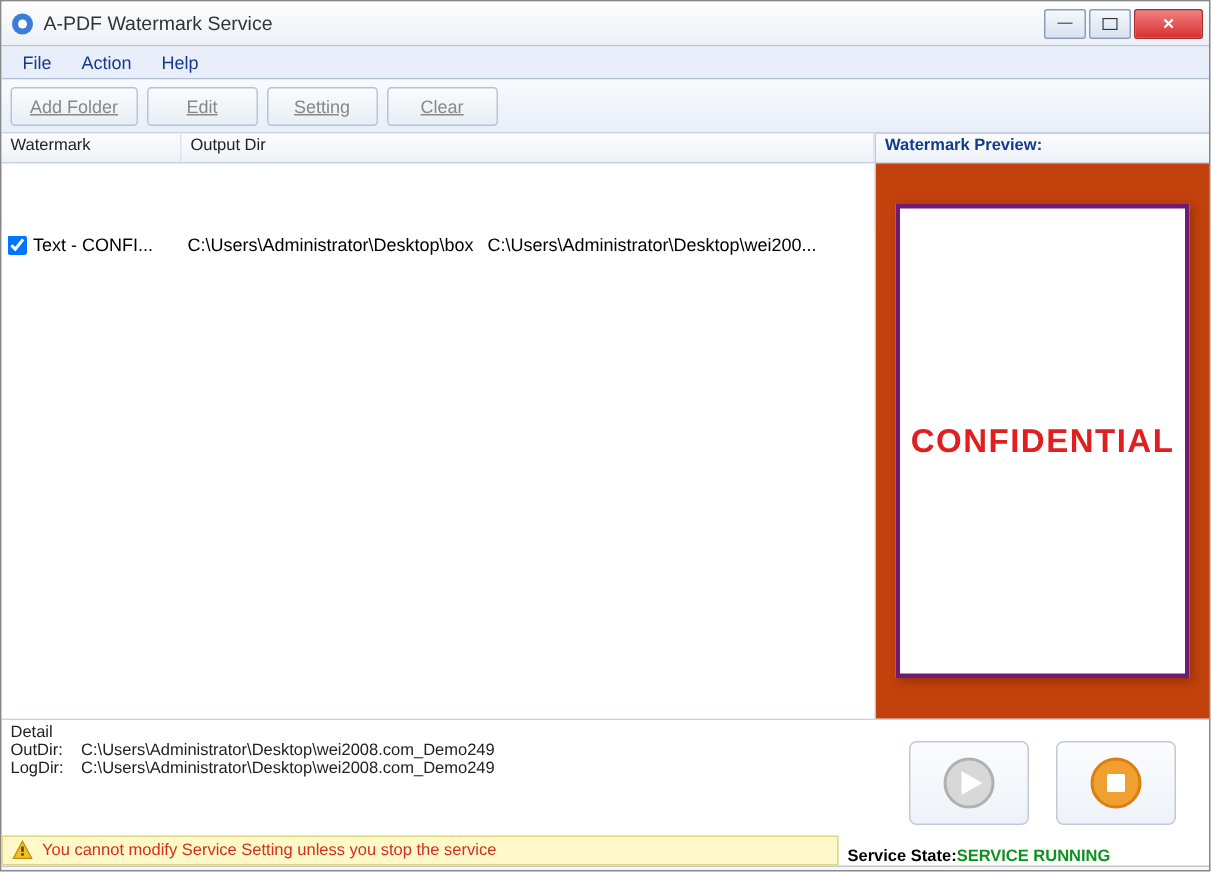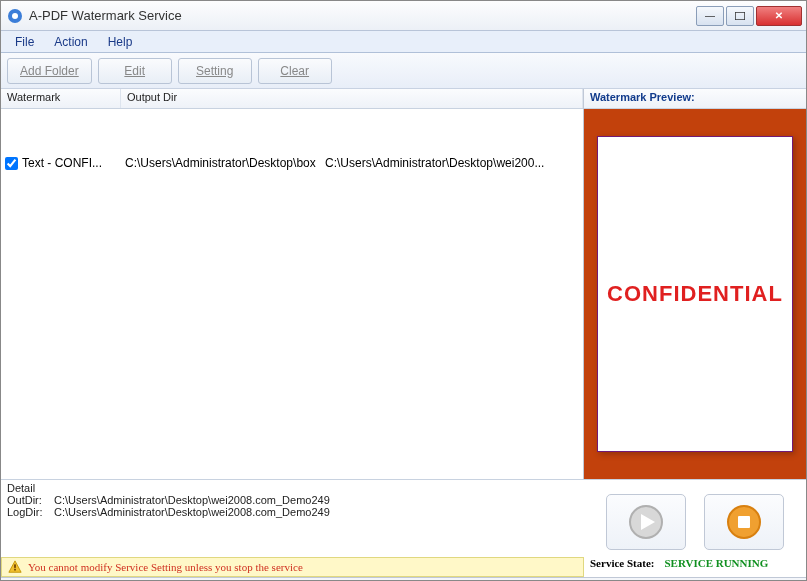--- a/index.html
+++ b/index.html
@@ -33,21 +33,21 @@
 .table-body { flex: 1; background: #fff; }
 .row { display: flex; height: 20px; align-items: center; padding: 0; }
 .row .c1 { width: 120px; display: flex; align-items: center; padding-left: 4px; gap: 4px; overflow: hidden; white-space: nowrap; text-overflow: ellipsis; }
 .row .c2 { width: 200px; padding-left: 4px; overflow: hidden; white-space: nowrap; }
 .row .c3 { flex: 1; padding-left: 4px; overflow: hidden; white-space: nowrap; text-overflow: ellipsis; }
 .row input[type=checkbox] { margin: 0; }
 
 .preview-pane { width: 222px; display: flex; flex-direction: column; padding: 0; background: #c2410c; }
 .preview-title { height: 20px; background: linear-gradient(#fbfcfe,#eef2f8); border-bottom: 1px solid #c8d2e0; padding: 2px 6px; font-weight: bold; color: #113b8c; font-size: 11px; }
 .preview-body { flex: 1; display: flex; align-items: center; justify-content: center; padding: 6px; }
-.page { width: 196px; height: 316px; background: #fff; border: 1px solid #701a75; box-shadow: 2px 2px 6px rgba(0,0,0,0.25); position: relative; }
+.page { width: 196px; height: 316px; background: #fff; border: 3px solid #701a75; box-shadow: 2px 2px 6px rgba(0,0,0,0.25); position: relative; }
 .confidential { position: absolute; top: 50%; left: 50%; transform: translate(-50%,-50%); color: #e02020; font-family: Arial, sans-serif; font-weight: bold; font-size: 22px; letter-spacing: 1px; }
 
 
 .bottom { display: flex; height: 78px; border-top: 1px solid #c8d2e0; }
 .detail { flex: 1; padding: 2px 6px; font-size: 11px; color: #222; }
 .detail .detail-title { font-size: 11px; }
 .detail .line { white-space: nowrap; }
 .detail .line .label { display: inline-block; width: 44px; }
 
 .service-controls { width: 222px; display: flex; align-items: center; justify-content: center; gap: 18px; padding-top: 6px; }
@@ -56,23 +56,23 @@
 
 
 .warning { height: 20px; background: #fff8c8; border: 1px solid #e0d880; display: flex; align-items: center; padding: 0 6px; gap: 6px; margin: 0 222px 0 0; }
 .warning-text { color: #d03020; font-size: 11px; }
 .warn-icon { width: 14px; height: 14px; }
 .state-label { font-weight: bold; color: #000; }
 .state-value { color: #109020; font-weight: bold; }
 
 
 .statusbar { height: 22px; border-top: 1px solid #c0c8d6; background: #f4f6fa; display: flex; align-items: center; padding: 0 6px; font-size: 12px; color: #222; }
-.warn-state-row { display: flex; align-items: flex-start; font-family: Liberation Serif, serif; }
+.warn-state-row { display: flex; align-items: flex-end; }
 .warn-col { flex: 1; }
-.state-col { width: 222px; display: flex; align-items: center; gap: 10px; padding: 0 6px; font-size: 11px; }
+.state-col { width: 247px; display: flex; align-items: center; padding: 0 6px; font-size: 11px; }
 </style>
 </head>
 <body>
 
 <div class="titlebar">
   <svg class="app-icon" viewBox="0 0 16 16">
     <circle cx="8" cy="8" r="7" fill="#3b7dd8"></circle>
       <circle cx="8" cy="8" r="3" fill="#fff"></circle>
   </svg>
   <div class="title">A-PDF Watermark Service</div>

